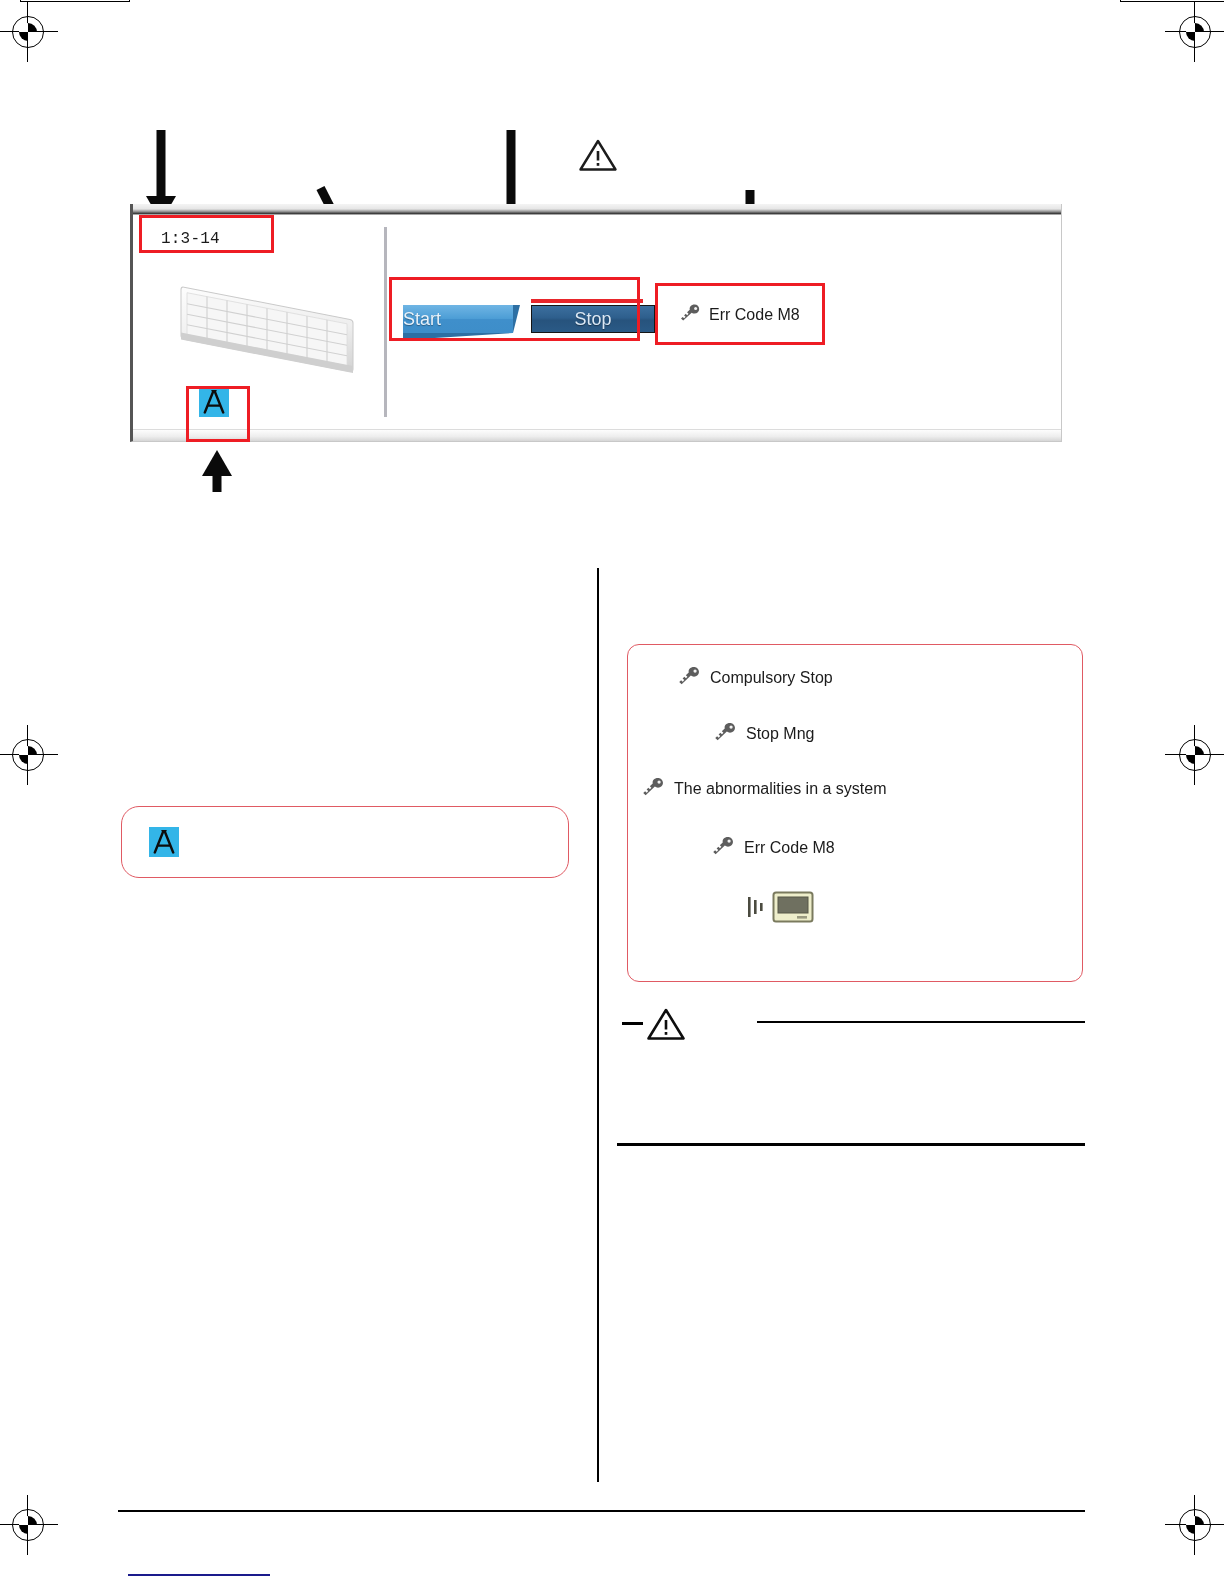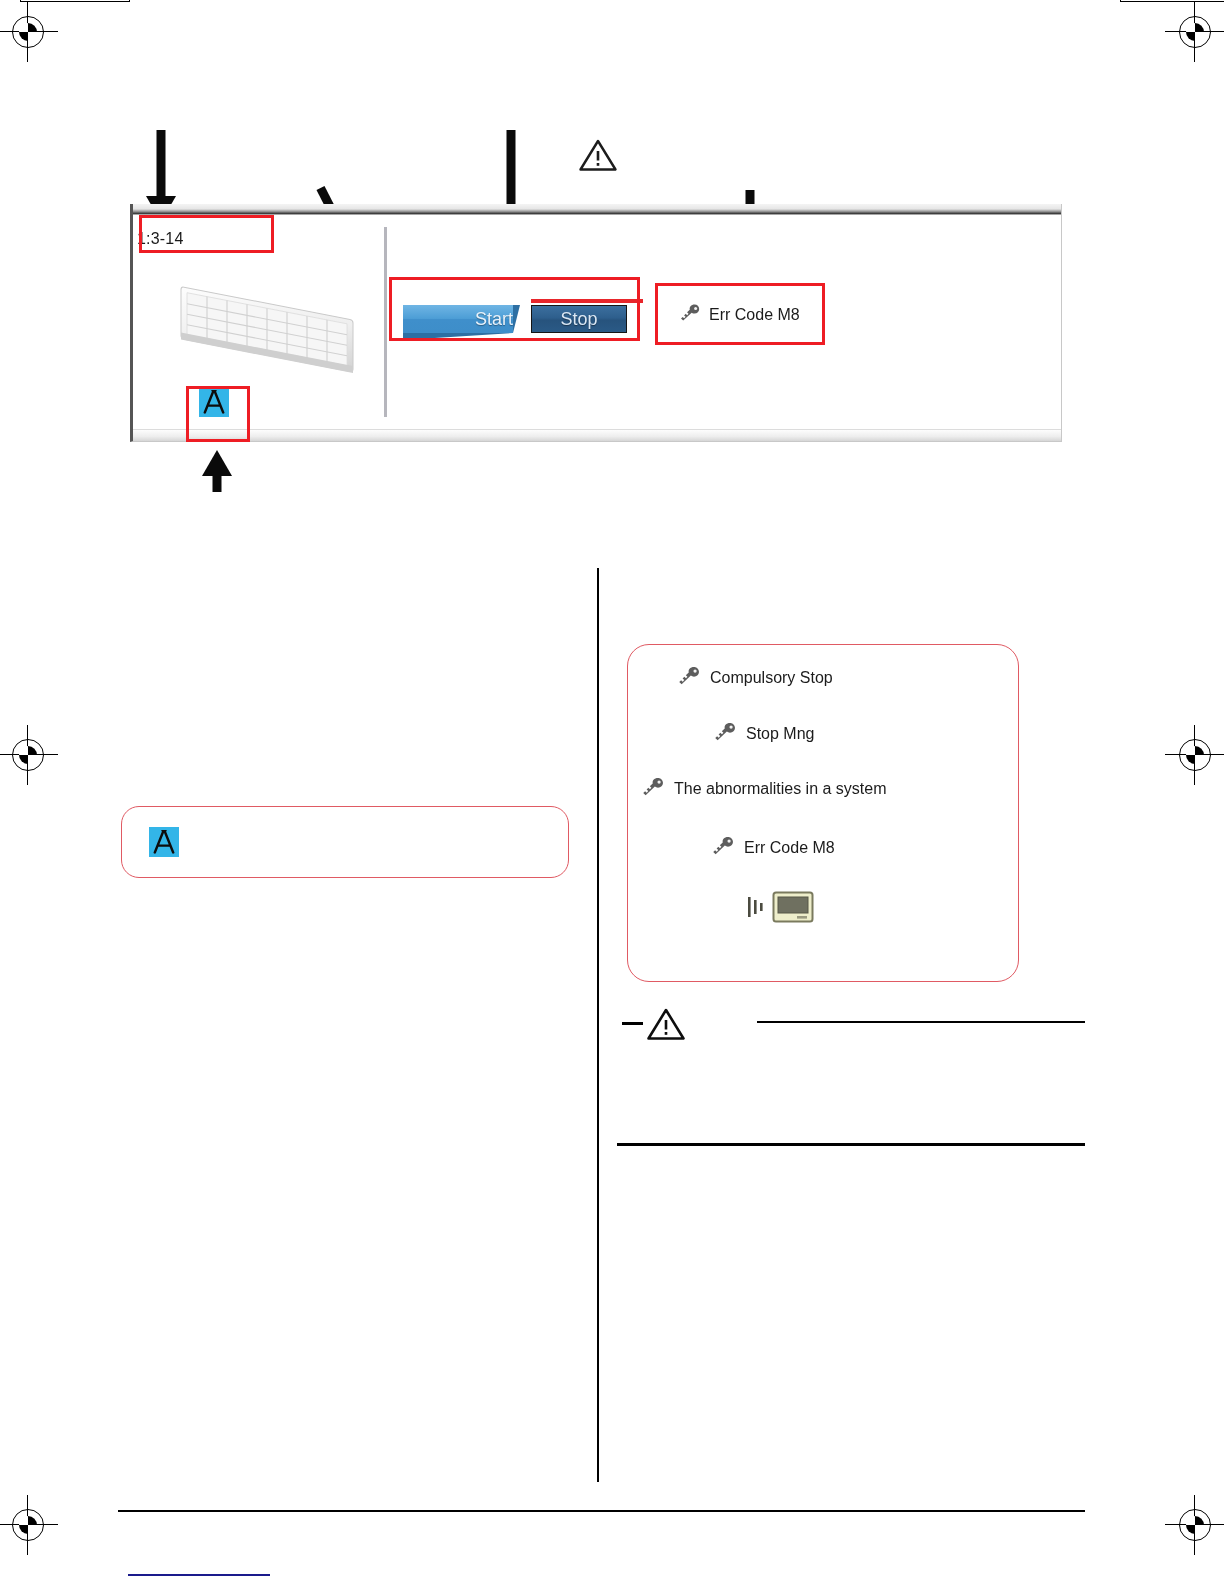--- a/index.html
+++ b/index.html
@@ -83,57 +83,57 @@
     background: linear-gradient(to bottom, #f4f4f4 0%, #e6e6e6 45%, #8f8f8f 70%, #3a3a3a 86%, #d9d9d9 100%);
   }
   .app-statusbar {
     position: absolute; left: 0; bottom: 0; right: 0; height: 12px;
     background: linear-gradient(to bottom, #fdfdfd 0%, #ededed 60%, #d6d6d6 100%);
     border-top: 1px solid #dcdcdc;
   }
   .app-body { position: absolute; left: 0; top: 11px; right: 0; bottom: 12px; background: #fff; }
 
   .id-label {
-    position: absolute; left: 4px; top: 15px;
+    position: absolute; left: 28px; top: 15px;
     font-size: 16px; color: #1a1a1a; letter-spacing: 0.2px;
-    font-family: Liberation Sans, sans-serif;
+    font-family: Liberation Mono, monospace;
   }
 
   .panel-divider {
     position: absolute; left: 251px; top: 12px; width: 3px; height: 190px;
     background: #b6b6bd;
   }
 
   
   .fixture { position: absolute; left: 40px; top: 64px; width: 190px; height: 100px; }
 
   
   .btn-start {
     position: absolute; left: 270px; top: 90px; width: 110px; height: 28px;
     background: linear-gradient(to bottom, #6fb5e4 0%, #4d9ed6 48%, #3f8fcb 52%, #3e8ec9 100%);
-    color: #e8f2fb; font-size: 18px; line-height: 28px; text-align: right;
+    color: #e8f2fb; font-size: 18px; line-height: 28px; text-align: left;
     text-shadow: 0 1px 1px rgba(0,0,0,0.35);
     border: none;
   }
   .btn-start::after {
     content: ""; position: absolute; left: 0; top: 100%;
     width: 0; height: 0;
     border-left: 0 solid transparent;
     border-top: 7px solid #2d6fa3;
     border-right: 110px solid transparent;
   }
   .btn-start::before {
     content: ""; position: absolute; left: 100%; top: 0;
     width: 0; height: 0;
     border-top: 0 solid transparent;
     border-left: 7px solid #2d6fa3;
     border-bottom: 28px solid transparent;
   }
   .btn-stop {
-    position: absolute; left: 398px; top: 90px; width: 96px; height: 28px;
+    position: absolute; left: 398px; top: 90px; width: 124px; height: 28px;
     background: linear-gradient(to bottom, #3c6f9e 0%, #2e5f8d 45%, #27537d 55%, #2a5a86 100%);
     color: #dbe8f5; font-size: 18px; line-height: 26px; text-align: center;
     border: 1.5px solid #151515;
     text-shadow: 0 1px 1px rgba(0,0,0,0.4);
   }
   .btn-stop-cap {
     position: absolute; left: 398px; top: 84px; width: 112px; height: 4px; background: #e8262b;
   }
 
   
@@ -153,22 +153,22 @@
 
   
   .redbox { position: absolute; border: 3px solid #ee1d24; background: transparent; }
   .redbox-round { position: absolute; border: 1.6px solid #e05a63; border-radius: 18px; background: transparent; }
 
   
   .col-divider {
     position: absolute; left: 597px; top: 568px; width: 2.2px; height: 914px; background: #000;
   }
   .legend-card {
-    position: absolute; left: 627px; top: 644px; width: 392px; height: 338px;
-    border: 1.6px solid #e05a63; border-radius: 22px; background: #fff;
+    position: absolute; left: 627px; top: 644px; width: 456px; height: 338px;
+    border: 1.6px solid #e05a63; border-radius: 12px; background: #fff;
   }
   .legend-row { position: absolute; display: flex; align-items: center; gap: 8px; }
   .legend-label { font-size: 16px; color: #1b1b1b; white-space: nowrap; }
 
   .hrule { position: absolute; background: #000; }
   .hr-right-top { left: 757px; top: 1021px; width: 328px; height: 2.4px; }
   .hr-right-mid { left: 617px; top: 1143px; width: 468px; height: 2.6px; }
   .hr-footer     { left: 118px; top: 1510px; width: 967px; height: 2.2px; }
   .dash-mark    { left: 622px; top: 1022px; width: 21px; height: 2.6px; }
   .blue-rule {

